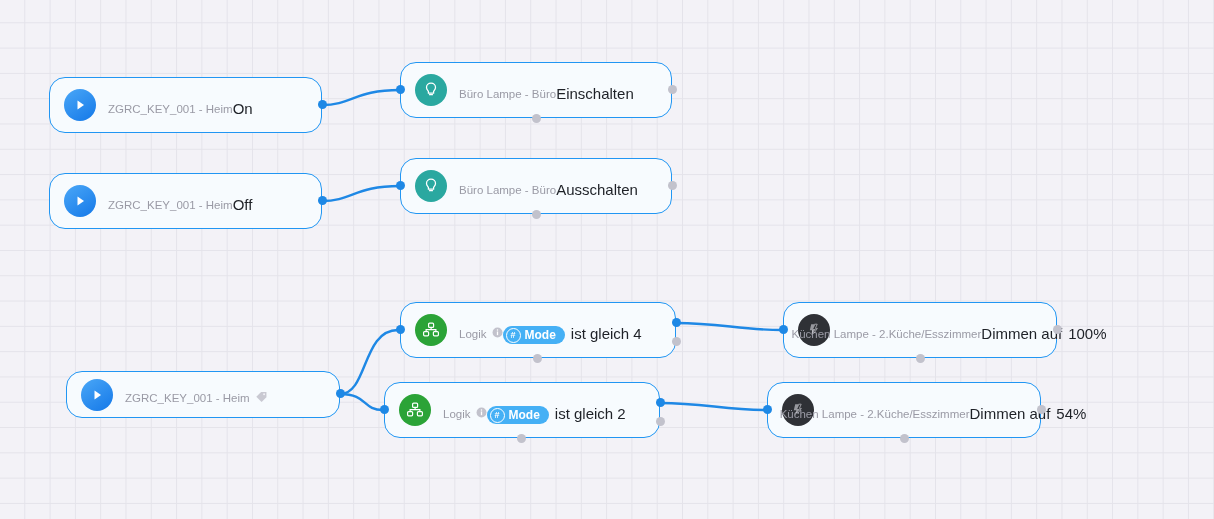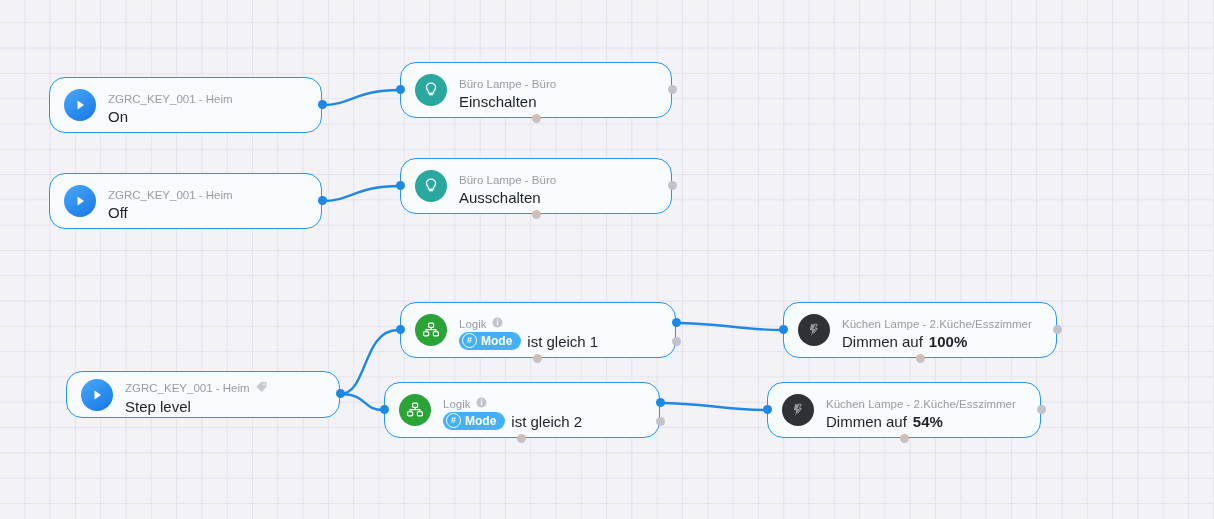--- a/index.html
+++ b/index.html
@@ -32,30 +32,30 @@
     width:32px;height:32px;border-radius:50%;
     flex:0 0 32px;
     display:flex;align-items:center;justify-content:center;
     margin-right:12px;
   }
   .badge.play{background:linear-gradient(145deg,#4aa7f7 0%,#1478e8 100%);}
   .badge.lamp{background:#2aa8a0;}
   .badge.logic{background:#2ba337;}
   .badge.dark{background:#2f3136;}
   .badge svg{display:block;}
-  .txtwrap{display:flex;flex-direction:column;justify-content:center;min-width:0;margin-top:8px;}
+  .txtwrap{display:flex;flex-direction:row;justify-content:center;min-width:0;margin-top:8px;}
   .sub{
     font-size:11.5px;color:#9a9aa5;line-height:15px;
     white-space:nowrap;display:flex;align-items:center;gap:5px;
   }
   .title{
     font-size:15px;color:#1e2127;line-height:20px;
-    white-space:nowrap;display:flex;align-items:flex-start;gap:6px;
-  }
-  .title b{font-weight:bold;}
+    white-space:nowrap;display:flex;align-items:flex-end;gap:6px;
+  }
+  .title b{font-weight:normal;}
   .pill{
     display:inline-flex;align-items:center;gap:4px;
     background:#45b0f5;color:#fff;border-radius:10px;
     padding:1px 9px 1px 3px;font-size:12px;font-weight:bold;
     line-height:16px;
   }
   .pill .hash{
     width:13px;height:13px;border-radius:50%;
     border:1.4px solid #fff;color:#fff;font-size:9px;font-weight:bold;
     display:flex;align-items:center;justify-content:center;line-height:1;
@@ -176,21 +176,21 @@
               <rect x="5.3" y="4.9" width="1.4" height="4" fill="#fff"></rect>
               <circle cx="6" cy="3.2" r="0.85" fill="#fff"></circle>
             </svg>
         </span>
       </div>
       <div class="title">
         <span class="pill">
           <span class="hash">#</span>
           <span>Mode</span>
         </span>
-        <span>ist gleich 1</span>
+        <span>ist gleich 4</span>
       </div>
     </div>
   </div>
   <div class="port blue" style="left:396px;top:325px;"></div>
   <div class="port blue" style="left:672px;top:318px;"></div>
   <div class="port gray" style="left:672px;top:337px;"></div>
   <div class="port gray" style="left:533px;top:354px;"></div>
 
   <div class="node" style="left:384px;top:382px;width:276px;height:56px;">
     <div class="badge logic">
@@ -235,23 +235,20 @@
     <div class="txtwrap">
       <div class="sub">
         <span>ZGRC_KEY_001 - Heim</span>
         <span class="tag-ic">
           <svg width="13" height="13" viewBox="0 0 14 14">
             <path d="M1.4 7.3 L6.6 2.1 L12.3 2.1 L12.3 7.8 L7.1 13 Z" fill="#c9c9d2"></path>
             <circle cx="9.8" cy="4.5" r="1.05" fill="#f3f2f7"></circle>
           </svg>
         </span>
       </div>
-      <div class="title">
-          <span>Step level</span>
-        </div>
     </div>
   </div>
   <div class="port blue" style="left:336px;top:389px;"></div>
 
   <div class="node" style="left:783px;top:302px;width:274px;height:56px;">
     <div class="badge dark">
       <svg width="18" height="18" viewBox="0 0 18 18" opacity="0.62">
         <path d="M6.2 3.2 L10.4 3.2 L8.2 8.0 L11.0 8.0 L6.0 14.6 L7.3 9.3 L4.8 9.3 Z" fill="#d8d8de"></path>
         <path d="M9.6 3.2 L12.2 3.2 L10.4 7.4 L12.4 7.4 L8.6 12.6" fill="none" stroke="#d8d8de" stroke-width="1"></path>
       </svg>

